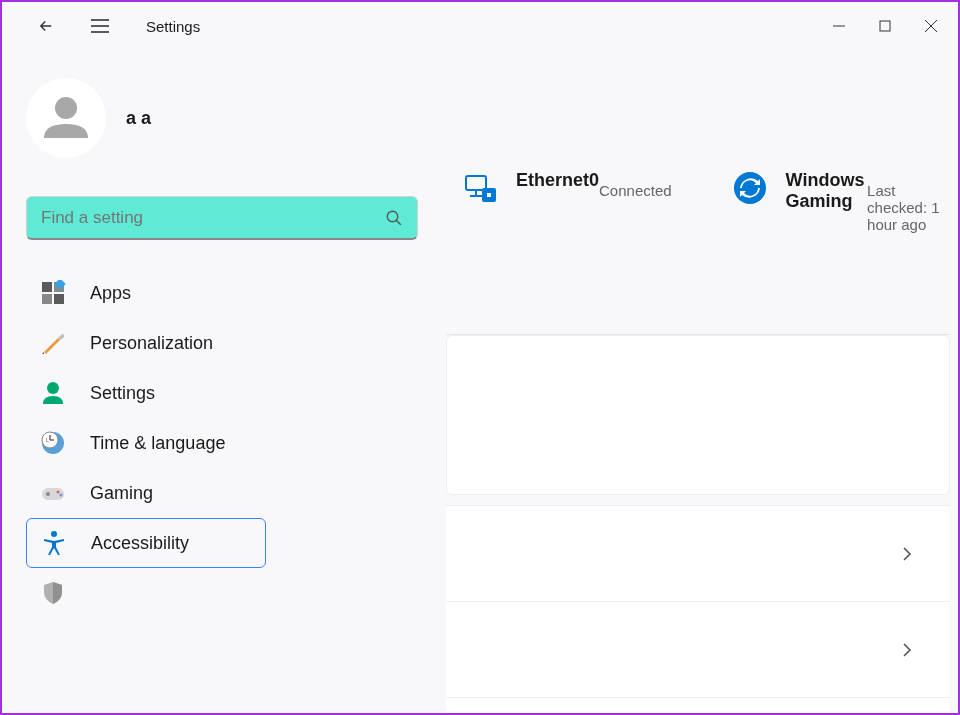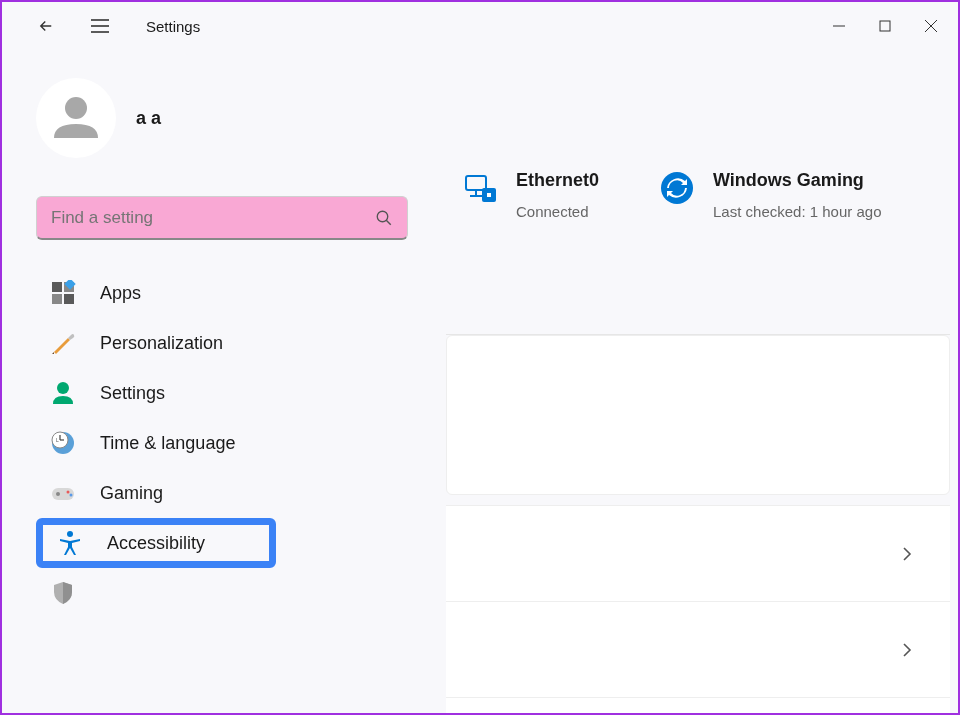--- a/index.html
+++ b/index.html
@@ -53,21 +53,21 @@
       align-items: center;
       justify-content: center;
       cursor: pointer;
     }
     .content {
       display: flex;
       height: calc(100% - 48px);
     }
     .sidebar {
       width: 440px;
-      padding: 0 34px;
+      padding: 0 24px;
     }
     .user-section {
       display: flex;
       align-items: center;
       gap: 20px;
       padding: 28px 0 20px 0;
     }
     .avatar-circle {
       width: 80px;
       height: 80px;
@@ -96,21 +96,21 @@
       color: #d0d0d0;
       filter: blur(3px);
     }
     .search-box {
       margin-top: 18px;
       width: 100%;
       height: 44px;
       border: 1px solid #d0d0d0;
       border-bottom: 2px solid #888;
       border-radius: 6px;
-      background: #f9a8d4;
+      background: #5eead4;
       display: flex;
       align-items: center;
       padding: 0 14px;
     }
     .search-box input {
       border: none;
       outline: none;
       flex: 1;
       font-size: 17px;
       color: #666;
@@ -123,21 +123,21 @@
       height: 50px;
       display: flex;
       align-items: center;
       gap: 24px;
       padding: 0 14px;
       border-radius: 6px;
       cursor: pointer;
       position: relative;
     }
     .nav-item.highlighted {
-      border: 7px solid #3b82f6;
+      border: 1px solid #3b82f6;
       border-radius: 6px;
       width: 240px;
       text-align: right;
     }
     .nav-icon {
       width: 26px;
       height: 26px;
       display: flex;
       align-items: center;
       justify-content: center;
@@ -162,21 +162,21 @@
     }
     .status-icon {
       width: 36px;
       height: 36px;
       display: flex;
       align-items: center;
       justify-content: center;
     }
     .status-text {
       display: flex;
-      flex-direction: column;
+      flex-direction: row;
     }
     .status-title {
       font-size: 18px;
       font-weight: 600;
       color: #1a1a1a;
     }
     .status-sub {
       font-size: 15px;
       color: #666;
       margin-top: 12px;

